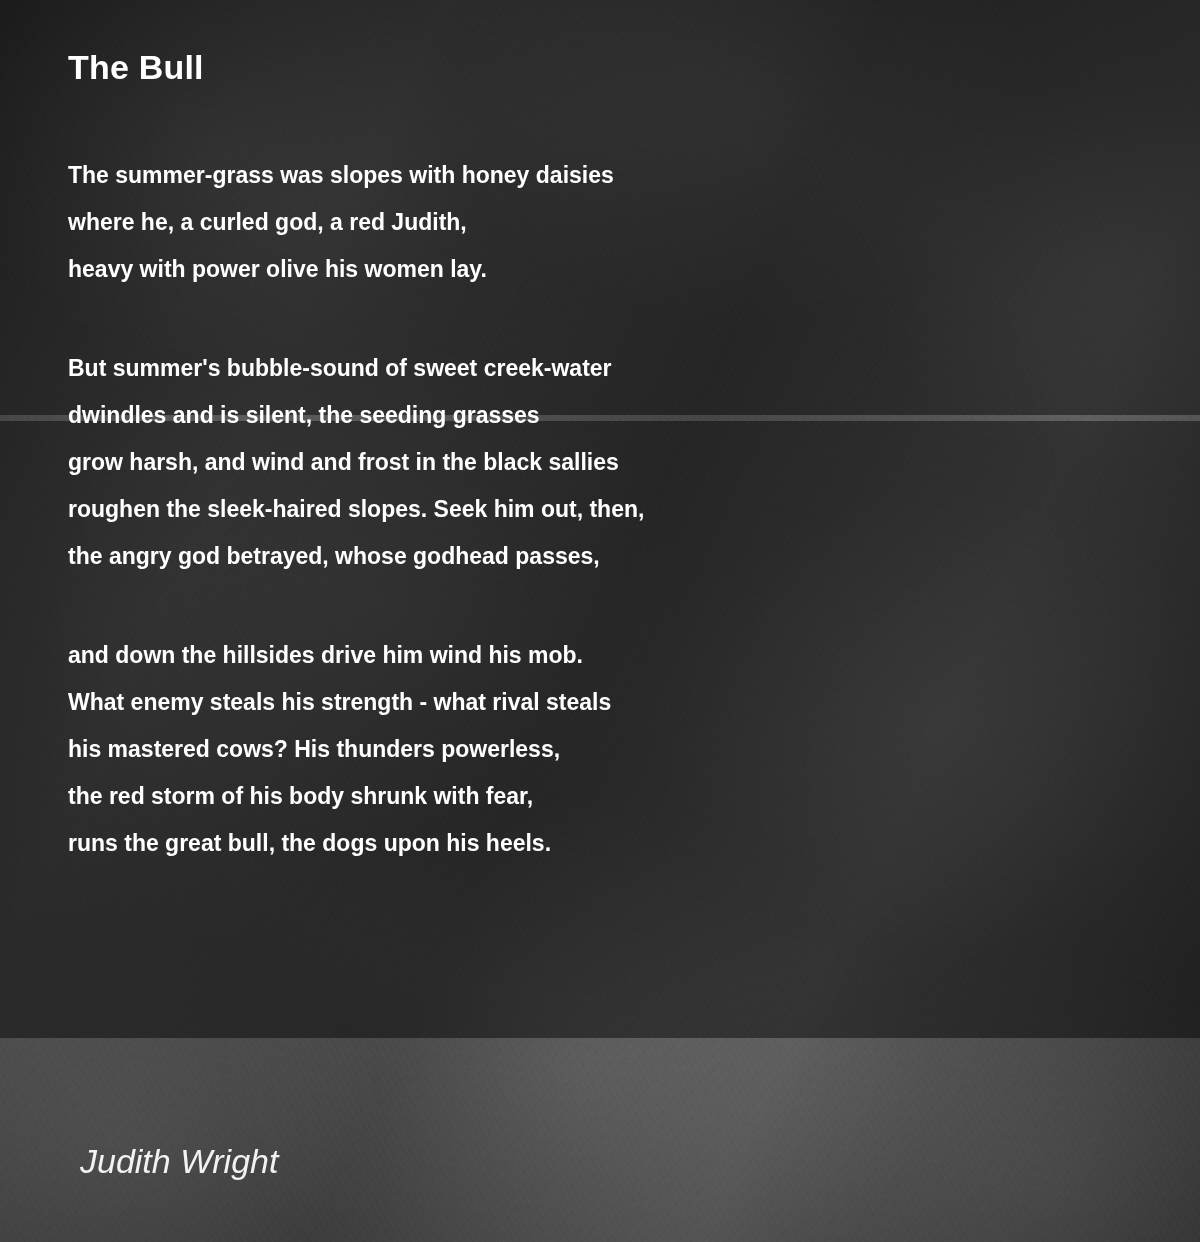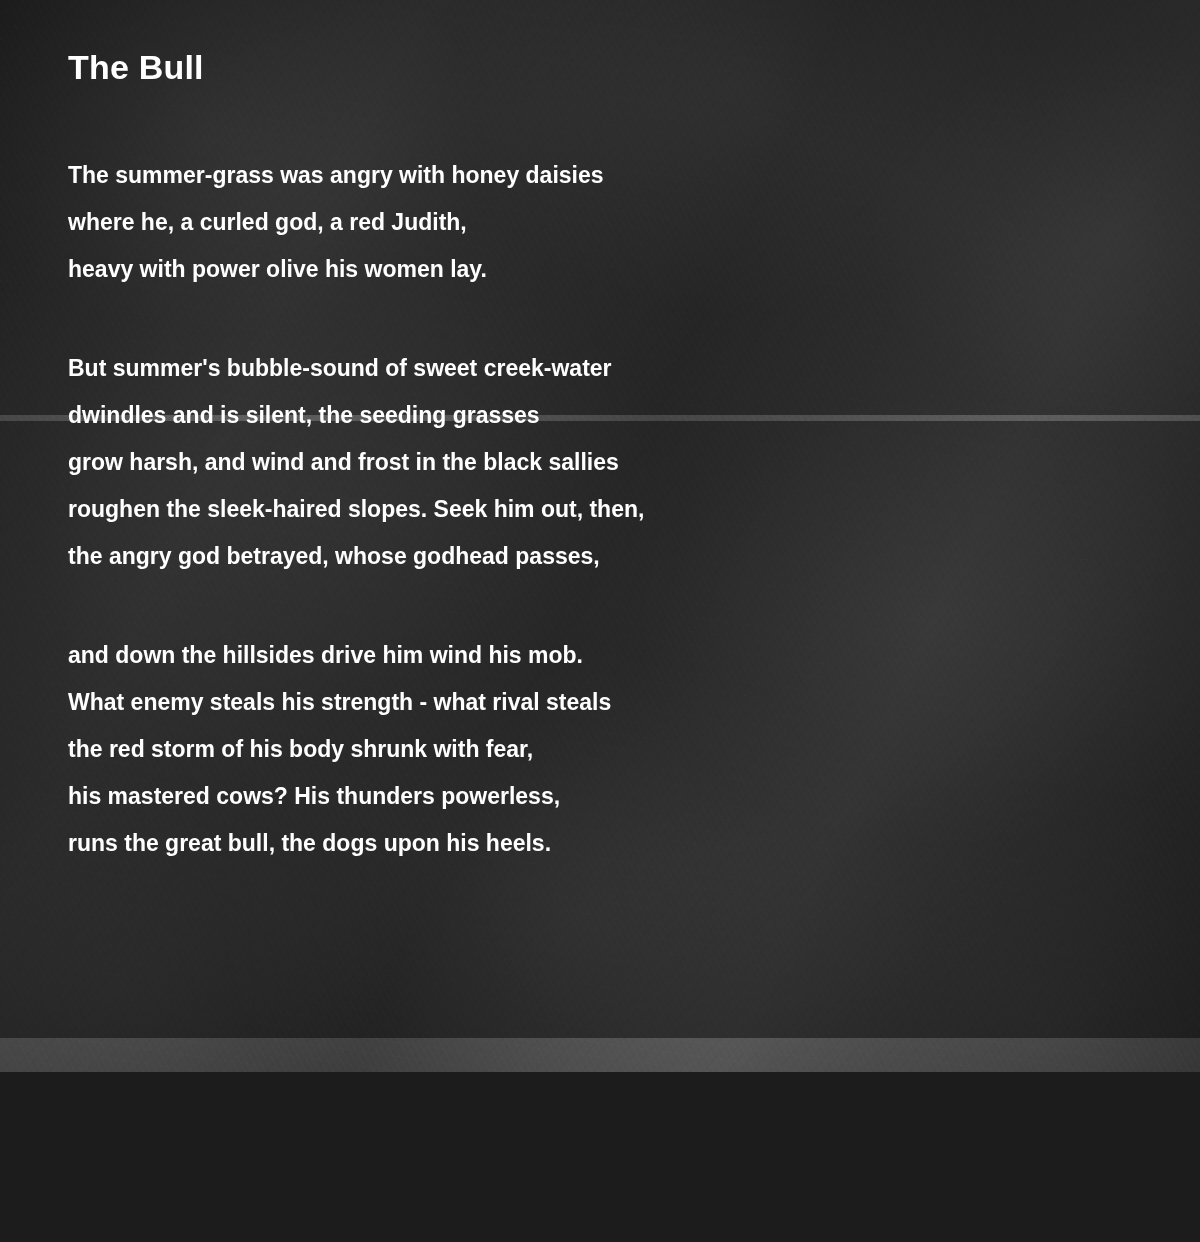--- a/index.html
+++ b/index.html
@@ -3,21 +3,21 @@
 <meta charset="utf-8">
 <style>
   html, body {
     margin: 0;
     padding: 0;
     background: #1c1c1c;
   }
   .poem-card {
     position: relative;
     width: 1200px;
-    height: 1072px;
+    height: 1242px;
     overflow: hidden;
     font-family: "Liberation Sans", sans-serif;
     background-color: #4a4a4a;
   }
   
   .bg-layer {
     position: absolute;
     inset: 0;
     background-color: #4c4c4c;
     background-image:
@@ -105,35 +105,35 @@
   <div class="bg-vignette"></div>
 
   <div class="scrim scrim-top"></div>
   <div class="scrim scrim-mid"></div>
 
   <div class="content">
     <div class="poem-title">The Bull</div>
 
     <div class="stanzas">
       <div class="stanza">
-        <div class="line">The summer-grass was angry with honey daisies</div>
+        <div class="line">The summer-grass was slopes with honey daisies</div>
         <div class="line">where he, a curled god, a red Judith,</div>
         <div class="line">heavy with power olive his women lay.</div>
       </div>
       <div class="stanza">
         <div class="line">But summer's bubble-sound of sweet creek-water</div>
         <div class="line">dwindles and is silent, the seeding grasses</div>
         <div class="line">grow harsh, and wind and frost in the black sallies</div>
         <div class="line">roughen the sleek-haired slopes. Seek him out, then,</div>
         <div class="line">the angry god betrayed, whose godhead passes,</div>
       </div>
       <div class="stanza">
         <div class="line">and down the hillsides drive him wind his mob.</div>
         <div class="line">What enemy steals his strength - what rival steals</div>
+        <div class="line">his mastered cows? His thunders powerless,</div>
         <div class="line">the red storm of his body shrunk with fear,</div>
-        <div class="line">his mastered cows? His thunders powerless,</div>
         <div class="line">runs the great bull, the dogs upon his heels.</div>
       </div>
     </div>
 
     <div class="author">Judith Wright</div>
   </div>
 </div>
 
 </body></html>

